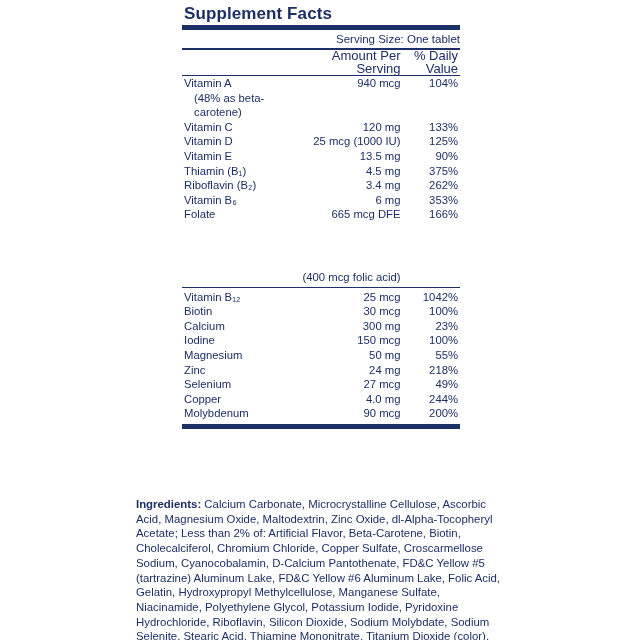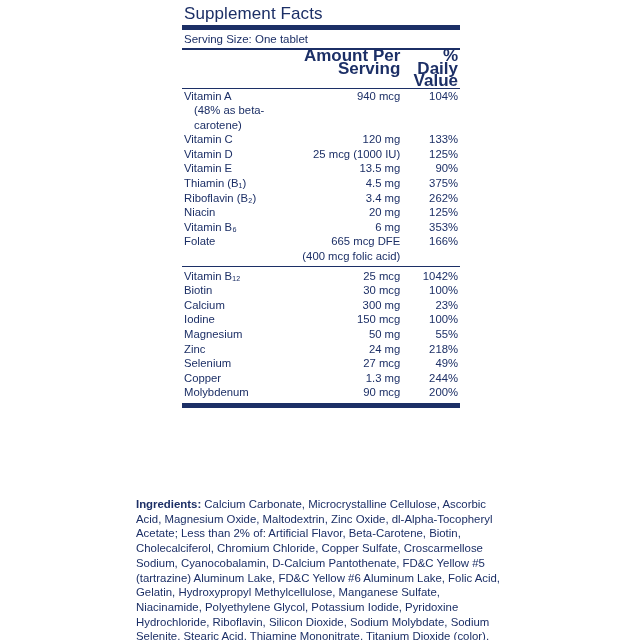--- a/index.html
+++ b/index.html
@@ -23,21 +23,21 @@
 
   
   .panel {
     position: absolute;
     left: 182px;
     top: 4px;
     width: 278px;
   }
   .panel-title {
     font-size: 17px;
-    font-weight: normal;
+    font-weight: bold;
     letter-spacing: 0.1px;
     color: #1c2f66;
     line-height: 20px;
     margin: 0 0 1px 2px;
   }
   .rule-thin {
     height: 1px;
     background: #1c2f66;
     width: 100%;
   }
@@ -49,34 +49,35 @@
   .rule-thick {
     height: 5px;
     background: #1c2f66;
     width: 100%;
   }
   .serving {
     font-size: 11.5px;
     color: #1c2f66;
     line-height: 14px;
     padding: 2px 0 2px 2px;
+    text-align: right;
   }
   table.facts {
     width: 100%;
     border-collapse: collapse;
     font-size: 11.3px;
     color: #1c2f66;
   }
   table.facts td {
     padding: 0;
     vertical-align: top;
   }
   .hdr td {
-    font-weight: bold;
-    font-size: 17px;
+    font-weight: normal;
+    font-size: 13px;
     line-height: 12.5px;
     padding: 3px 0 3px 0;
     text-align: right;
   }
   .hdr td.spacer { text-align: left; }
   .col-name  { width: 112px; text-align: left; padding-left: 2px !important; }
   .col-amt   { width: 108px; text-align: right; padding-right: 6px !important; }
   .col-dv    { width: 52px;  text-align: right; padding-right: 2px !important; }
 
   .row td {
@@ -86,20 +87,21 @@
   }
   .row td.col-name { text-align: left; padding-left: 2px; }
   .row td.col-amt  { text-align: right; padding-right: 6px; }
   .row td.col-dv   { text-align: right; padding-right: 2px; }
   .row .sub {
     display: block;
     padding-left: 10px;
   }
   .row .sub-amt {
     display: block;
+    margin-top: 48px;
   }
   .sep-row td {
     padding: 0;
     height: 2px;
   }
   .sep-line {
     height: 1px;
     background: #1c2f66;
     margin: 2px 0 2px 0;
   }
@@ -181,25 +183,20 @@
           <td class="col-amt">4.5 mg</td>
           <td class="col-dv">375%</td>
         </tr>
 
         <tr class="row">
           <td class="col-name">Riboflavin (B₂)</td>
           <td class="col-amt">3.4 mg</td>
           <td class="col-dv">262%</td>
         </tr>
 
-        <tr class="row">
-          <td class="col-name">Niacin</td>
-          <td class="col-amt">20 mg</td>
-          <td class="col-dv">125%</td>
-        </tr>
 
         <tr class="row">
           <td class="col-name">Vitamin B₆</td>
           <td class="col-amt">6 mg</td>
           <td class="col-dv">353%</td>
         </tr>
 
         <tr class="row">
           <td class="col-name">Folate</td>
           <td class="col-amt">
@@ -253,21 +250,21 @@
         </tr>
 
         <tr class="row">
           <td class="col-name">Selenium</td>
           <td class="col-amt">27 mcg</td>
           <td class="col-dv">49%</td>
         </tr>
 
         <tr class="row">
           <td class="col-name">Copper</td>
-          <td class="col-amt">1.3 mg</td>
+          <td class="col-amt">4.0 mg</td>
           <td class="col-dv">244%</td>
         </tr>
 
 
 
         <tr class="row">
           <td class="col-name">Molybdenum</td>
           <td class="col-amt">90 mcg</td>
           <td class="col-dv">200%</td>
         </tr>

